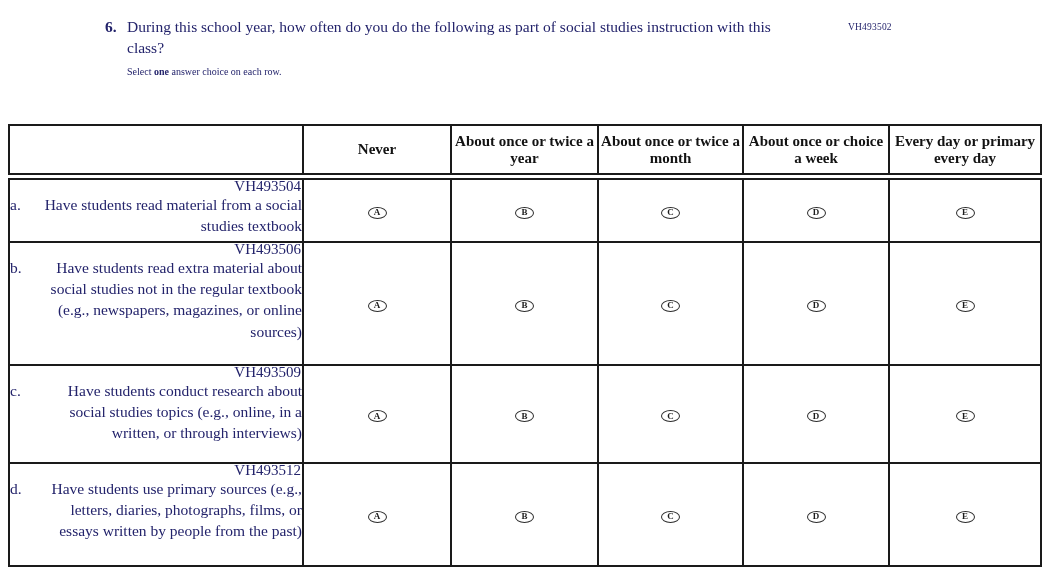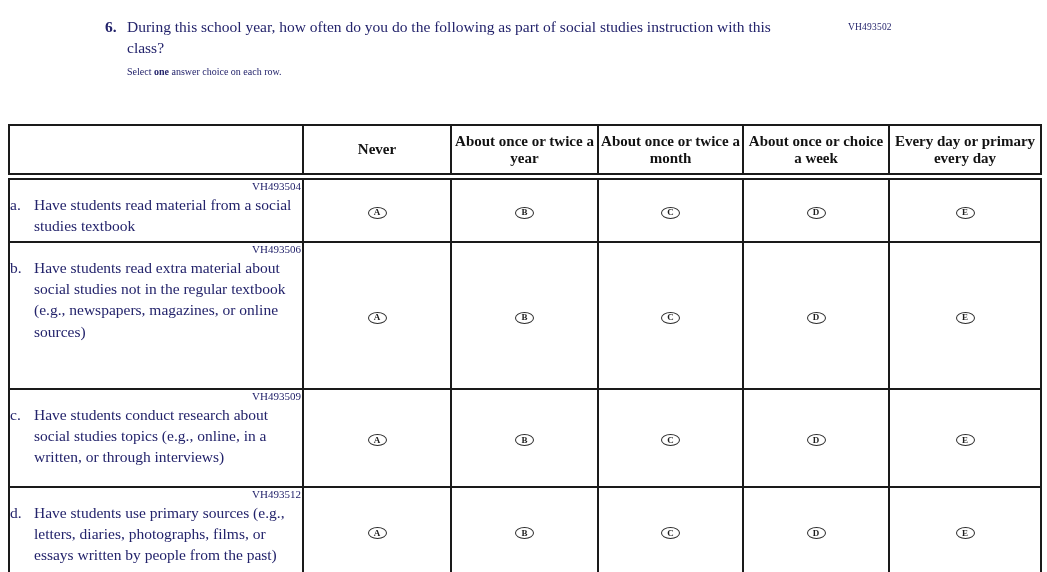--- a/index.html
+++ b/index.html
@@ -46,46 +46,46 @@
     height:47px;
     border-bottom:7px double #1a1a1a !important;
     padding:2px 2px;
   }
   td.labelcell{
     vertical-align:top;
     padding:1px 5px 4px 8px;
   }
   .row-code{
     text-align:right;
-    font-size:11px;color:#23236b;
+    font-size:15px;color:#23236b;
     line-height:13px;
     padding-right:1px;
   }
   .row-label{
     display:flex;
     font-size:15.5px;color:#23236b;
     line-height:1.38;
     margin-top:1px;
   }
   .row-letter{flex:0 0 24px;width:24px;}
-  .row-text{flex:1;}
+  .row-text{flex:1;text-align:right;}
   td.optcell{
     text-align:center;vertical-align:middle;
   }
   .bubble{
     display:inline-flex;align-items:center;justify-content:center;
     width:19px;height:12px;
     border:1.4px solid #2b2b2b;
     border-radius:50%;
     font-size:9px;font-weight:bold;color:#1d1d1d;
     font-family:"Liberation Serif", serif;
     line-height:1;
     box-sizing:border-box;
   }
-  .r-a{height:65px;} .r-b{height:147px;} .r-c{height:98px;margin-top:8px;} .r-d{height:88px;}
+  .r-a{height:65px;} .r-b{height:123px;} .r-c{height:98px;margin-top:8px;} .r-d{height:103px;}
 </style>
 </head>
 <body>
 
 <div class="page">
 
   <div class="form-code">VH493502</div>
 
   <div class="question">
     <span class="qnum">6.</span>

